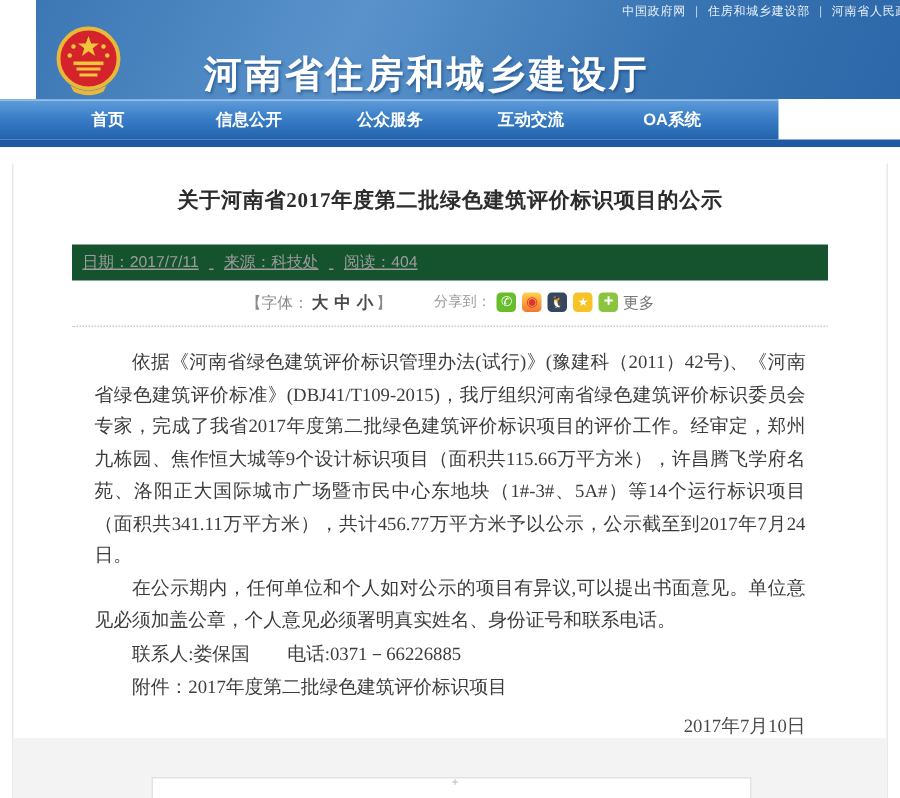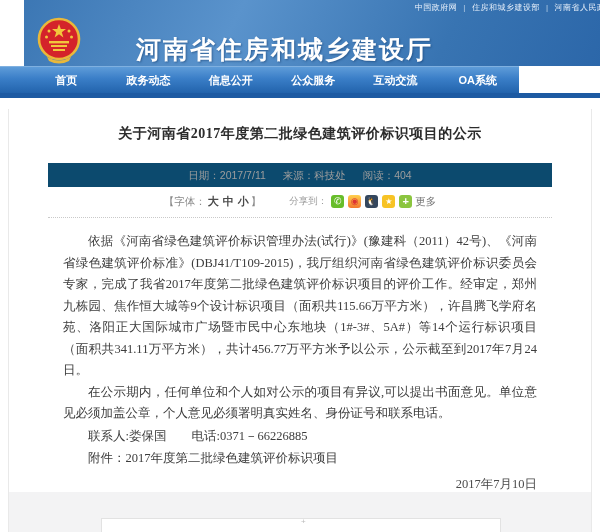--- a/index.html
+++ b/index.html
@@ -29,22 +29,22 @@
   .nav-under { width:600px; height:5px; background:#1d5aa2; }
 
   
   .rail { position:absolute; top:109px; bottom:0; width:1px; background:#e9e9e9; }
   .rail.left { left:8px; } .rail.right { left:591px; }
 
   
   .content { position:relative; width:600px; }
   .art-title { margin-top:27px; text-align:center; font-size:14px; font-weight:bold;
     color:#2c2c2c; font-family:"Liberation Serif", serif; letter-spacing:.5px; }
-  .meta-bar { margin:20px 48px 0 48px; height:24px; line-height:24px; background:#0c4a6e;
-    text-align:center; font-size:10.5px; color:#9d9d9d; }
+  .meta-bar { margin:20px 48px 0 48px; height:24px; line-height:24px; background:#14532d;
+    font-size:10.5px; color:#9d9d9d;text-decoration:underline; }
   .meta-bar span { margin:0 7px; }
   .toolbar { margin:0 48px; padding:7px 0 8px 0; border-bottom:1px dotted #c9c9c9;
     display:flex; justify-content:center; align-items:center; font-size:10.5px; color:#8a8a8a; }
   .font-sel { color:#8a8a8a; }
   .font-sel b { color:#4a4a4a; margin:0 2px; cursor:pointer; font-size:11px; }
   .share-label { margin-left:28px; font-size:9.5px; color:#9a9a9a; }
   .sicon { display:inline-block; width:13px; height:13px; border-radius:3px; margin-left:4px;
     vertical-align:-3px; cursor:pointer; position:relative; }
   .sicon.wechat { background:#67bd2a; }
   .sicon.weibo  { background:linear-gradient(180deg,#ffd04d,#f2772e); }
@@ -105,21 +105,20 @@
         <path d="M10 41 Q22 48 34 41 L32 45 Q22 50 12 45 Z" fill="#e9b83a"></path>
       </svg>
       <div class="brand-text">
         <div class="brand-title">河南省住房和城乡建设厅</div>
       </div>
     </div>
   </div>
 
   <div class="nav">
     <div class="nav-item">首页</div>
-    <div class="nav-item">政务动态</div>
     <div class="nav-item">信息公开</div>
     <div class="nav-item">公众服务</div>
     <div class="nav-item">互动交流</div>
     <div class="nav-item">OA系统</div>
   </div>
   <div class="nav-under"></div>
 
   <div class="rail left"></div>
   <div class="rail right"></div>
 

